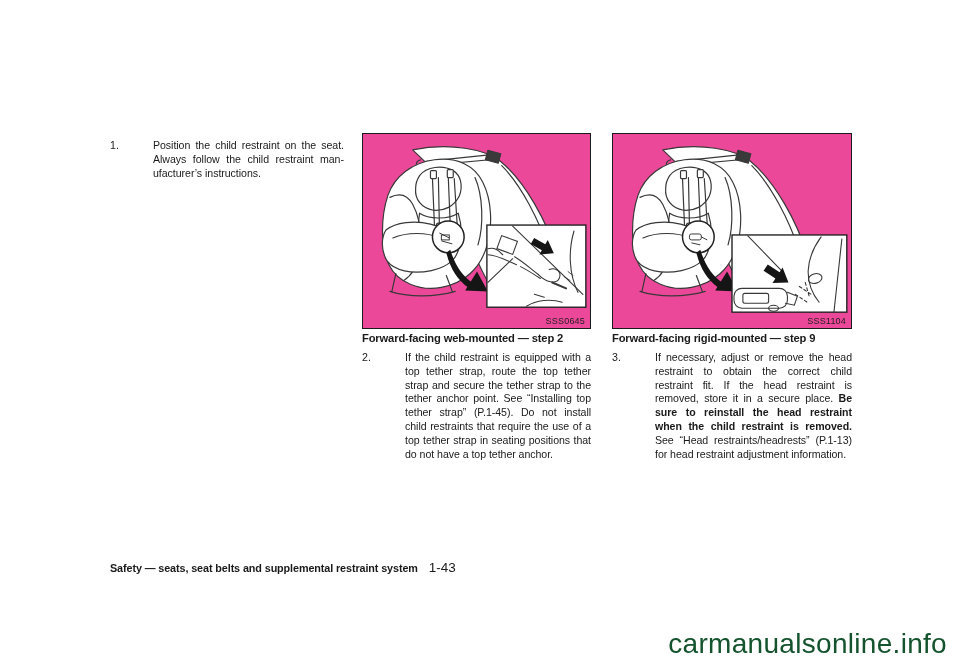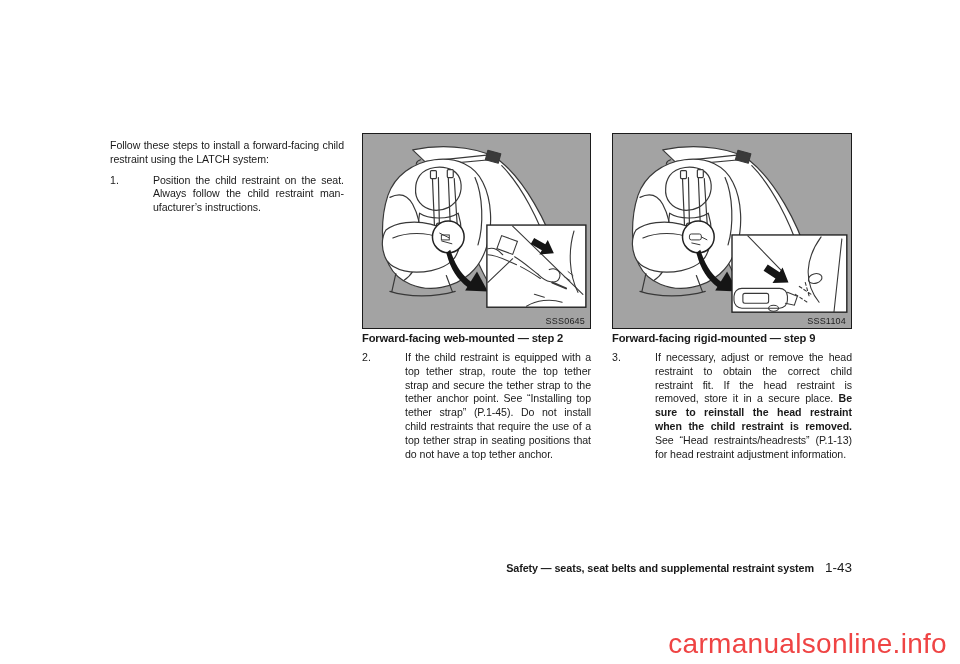--- a/index.html
+++ b/index.html
@@ -21,42 +21,42 @@
   .body-text:last-child{margin-bottom:0;}
   .list-item{display:flex;align-items:flex-start;}
   .list-num{
     flex:none;width:23px;font-size:10.6px;line-height:13.8px;
   }
   .list-body{flex:1;min-width:0;margin-left:20px;}
   .bold{font-weight:bold;}
 
   .figbox{
     position:relative;width:100%;height:196px;margin:0;
-    border:1.5px solid #1b1b1b;box-sizing:border-box;background:#a3a3a3;
+    border:1.5px solid #1b1b1b;box-sizing:border-box;background:#ec4899;
   }
   .figbox svg{position:absolute;left:0;top:0;width:100%;height:100%;}
   .fig-code{
     position:absolute;right:5px;bottom:2px;font-size:9px;
     letter-spacing:0.2px;color:#1f1f1f;
   }
   .caption{
     font-weight:bold;font-size:11.2px;letter-spacing:-0.15px;
     text-align:left;margin:3px 0 7px 0;white-space:nowrap;
   }
 
   .footer{
     position:absolute;top:558px;left:110px;width:742px;
-    text-align:right;white-space:nowrap;
+    text-align:left;white-space:nowrap;
   }
   .footer-label{font-weight:bold;font-size:10.8px;letter-spacing:-0.1px;}
   .footer-page{font-size:13.5px;margin-left:11px;}
 
   .watermark{
     position:absolute;top:628px;right:13px;
-    font-size:28px;color:#ef4444;letter-spacing:0.3px;
+    font-size:28px;color:#14532d;letter-spacing:0.3px;
   }
 </style>
 </head>
 <body>
 
 <svg width="0" height="0" style="position:absolute" aria-hidden="true">
   <defs>
 
     <path id="arr" d="M0,-3.5 L13,-3.5 L13,-8.5 L25,0 L13,8.5 L13,3.5 L0,3.5 Z" fill="#151515" stroke="none"></path>
 
@@ -98,21 +98,20 @@
         <path d="M88,117 C93,133 100,143 110,150 L106,155 C95,147 88,136 84,120 Z"></path>
         <polygon points="126,159 103,158 115,139"></polygon>
       </g>
     </g>
   </defs>
 </svg>
 
 <div class="page">
 
   <div class="col col-left">
-    <p class="body-text">Follow these steps to install a forward-facing child restraint using the LATCH system:</p>
     <div class="list-item">
       <span class="list-num">1.</span>
       <div class="list-body">
         <p class="body-text">Position the child restraint on the seat. Always follow the child restraint man­ufacturer’s instructions.</p>
       </div>
     </div>
   </div>
 
   <div class="col col-mid">
     <figure class="figbox">

